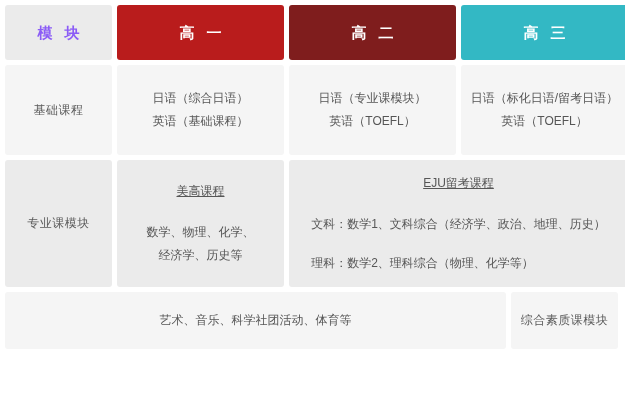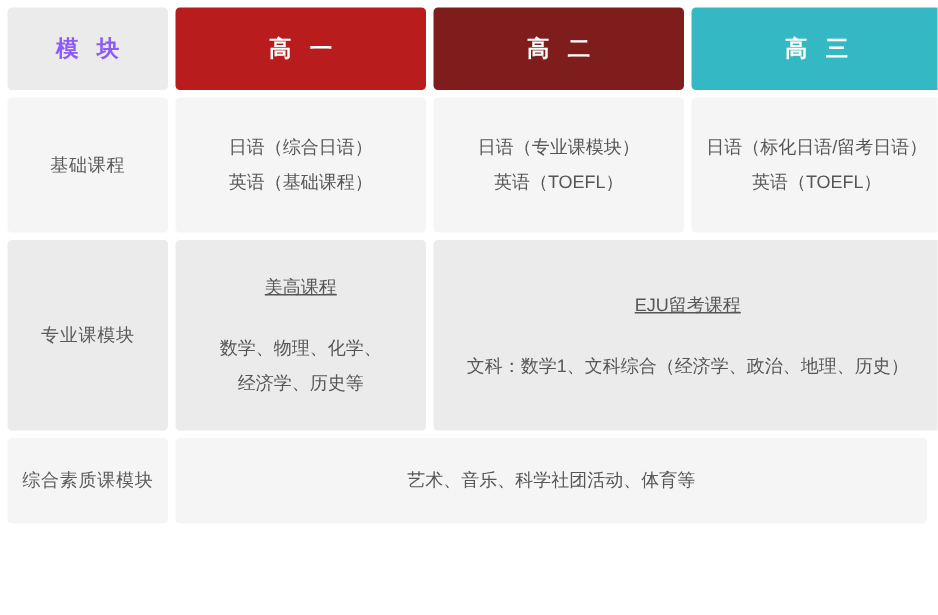--- a/index.html
+++ b/index.html
@@ -152,27 +152,28 @@
       <span class="cell-title">美高课程</span>
       <div class="major-detail">
         <span class="cell-line">数学、物理、化学、</span>
         <span class="cell-line">经济学、历史等</span>
       </div>
     </div>
     <div class="cell col-span2 bg-dark">
       <span class="cell-title">EJU留考课程</span>
       <div class="major-detail left-align">
         <span class="cell-line">文科：数学1、文科综合（经济学、政治、地理、历史）</span>
+        <span class="cell-line">理科：数学2、理科综合（物理、化学等）</span>
       </div>
     </div>
   </div>
 
   <div class="table-row row-quality">
+    <div class="cell col-span3 bg-light">
+      <span class="cell-line">艺术、音乐、科学社团活动、体育等</span>
+    </div>
     <div class="cell col-module bg-light">
       <span class="module-label">综合素质课模块</span>
-    </div>
-    <div class="cell col-span3 bg-light">
-      <span class="cell-line">艺术、音乐、科学社团活动、体育等</span>
     </div>
   </div>
 
 
 </div>
 
 </body></html>

